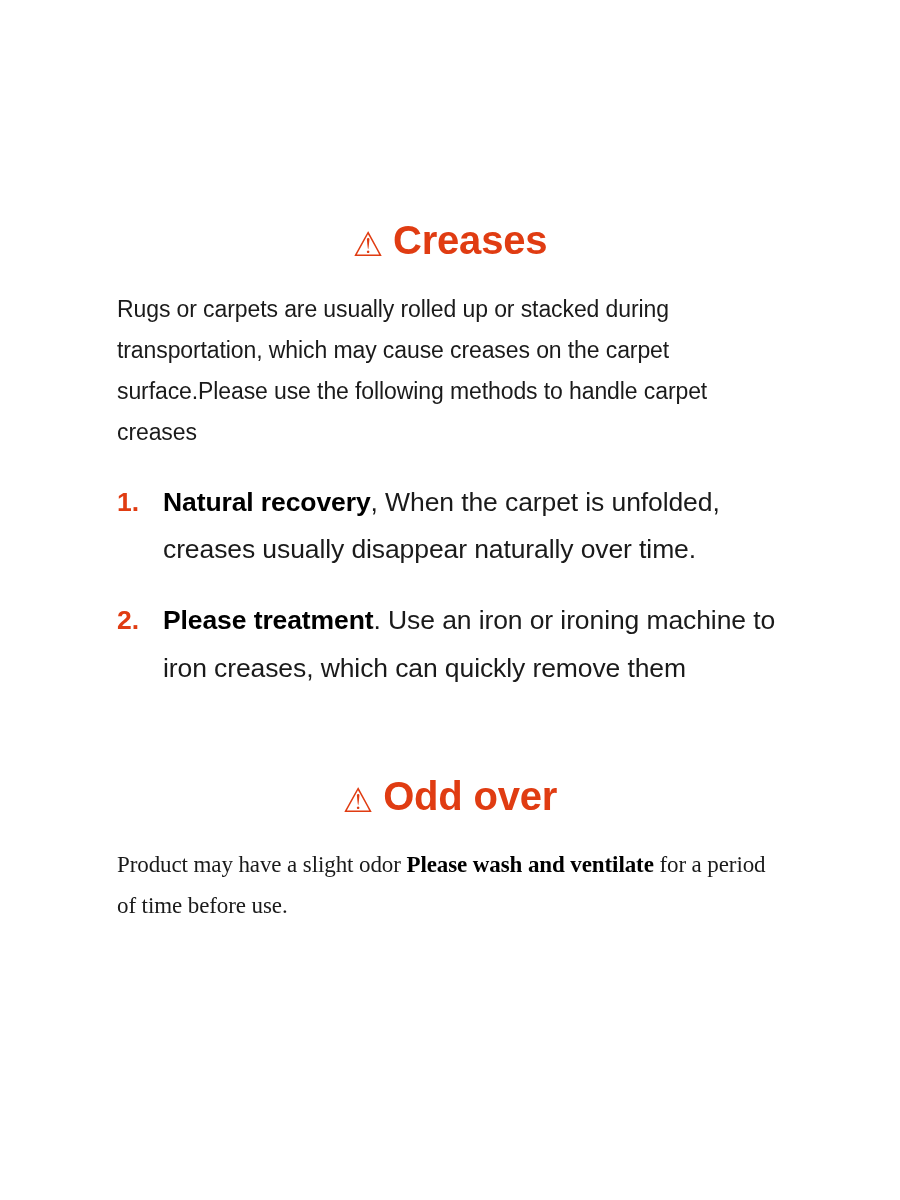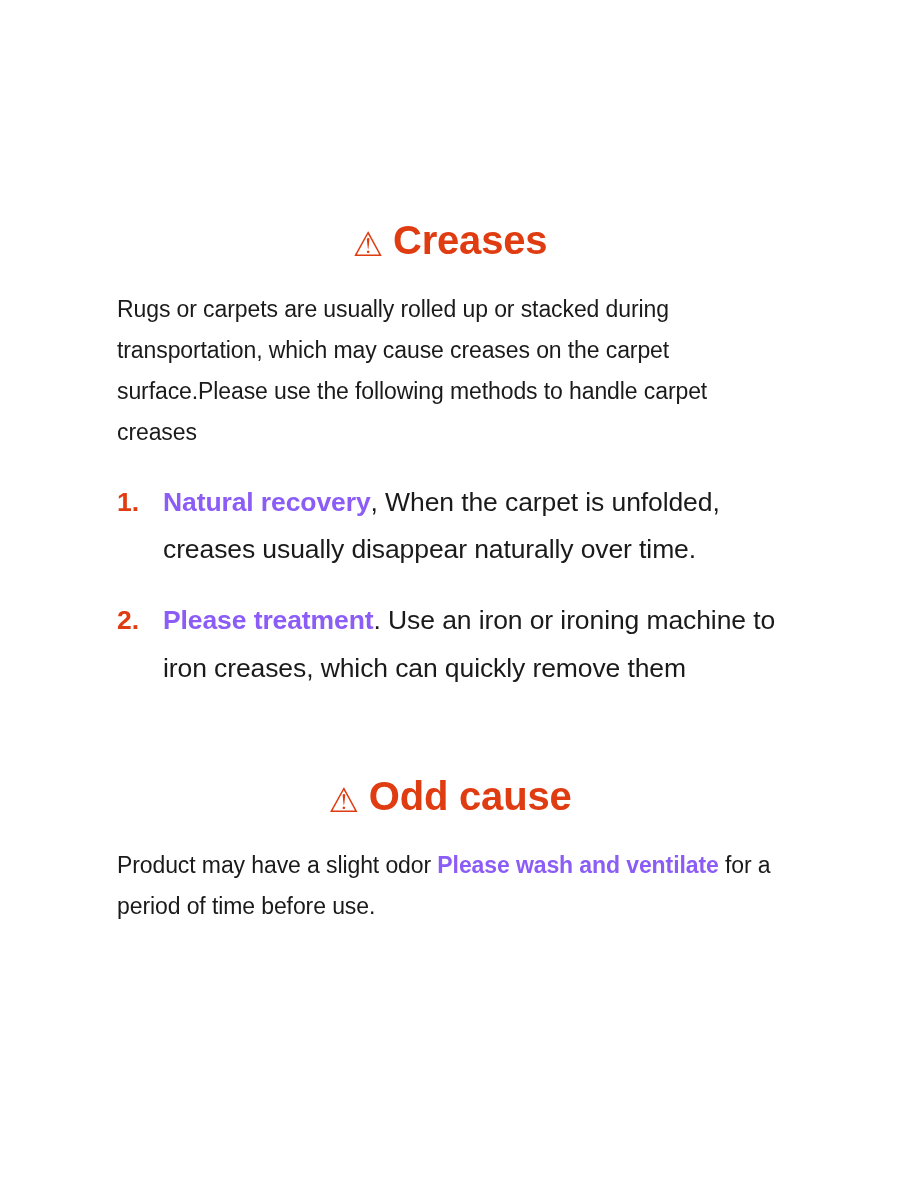--- a/index.html
+++ b/index.html
@@ -72,25 +72,26 @@
     margin-bottom: 0;
   }
   ol.methods > li .num {
     position: absolute;
     left: 0;
     top: 0;
     color: #e03c12;
     font-weight: bold;
   }
   .accent {
-    color: #8b5cf6;
+    color: #000000;
     font-weight: bold;
   }
   .odor-para {
     padding-top: 26px;
+    font-family: Liberation Serif, serif;
   }
 </style>
 </head>
 <body>
 
 <div class="page">
 
   <section class="section-creases">
     <h2 class="heading"><span class="warn-icon">⚠</span><span>Creases</span></h2>
 
@@ -100,18 +101,18 @@
       <li>
         <span class="num">1.</span><span class="accent">Natural recovery</span><span>, When the carpet is unfolded, creases usually disappear naturally over time.</span>
       </li>
       <li>
         <span class="num">2.</span><span class="accent">Please treatment</span><span>. Use an iron or ironing machine to iron creases, which can quickly remove them</span>
       </li>
     </ol>
   </section>
 
   <section class="section-odor">
-    <h2 class="heading"><span class="warn-icon">⚠</span><span>Odd cause</span></h2>
+    <h2 class="heading"><span class="warn-icon">⚠</span><span>Odd over</span></h2>
 
     <p class="body-text odor-para"><span>Product may have a slight odor </span><span class="accent">Please wash and ventilate</span><span> for a period of time before use.</span></p>
   </section>
 
 </div>
 
 </body></html>

